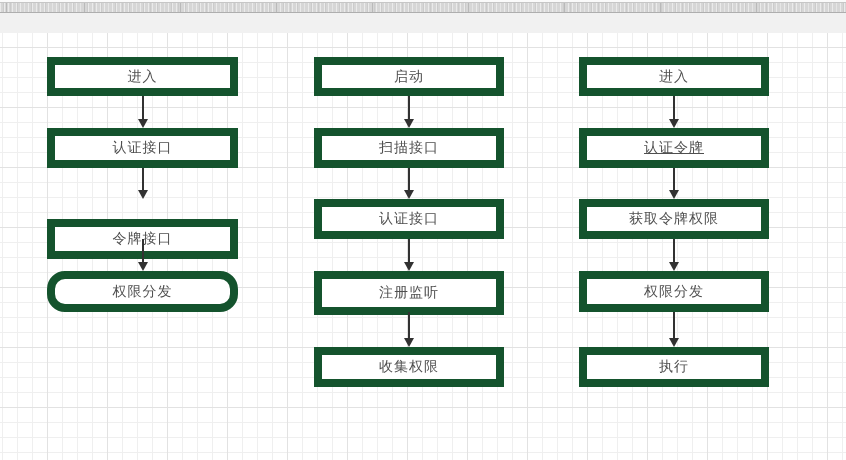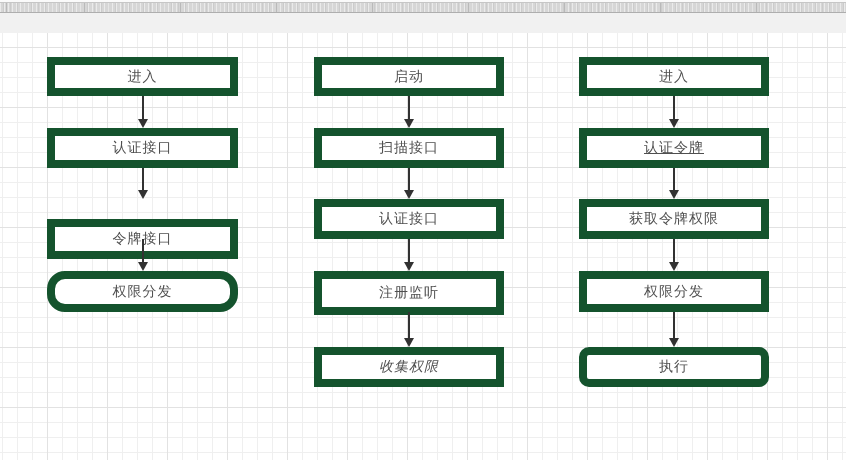--- a/index.html
+++ b/index.html
@@ -107,36 +107,36 @@
       <div class="node" style="left: 314px; top: 199px; width: 190px; height: 40px;">认证接口</div>
       <div class="arrow" style="left: 403px; top: 239px; width: 12px; height: 32px;">
         <i class="shaft"></i>
         <i class="head"></i>
       </div>
       <div class="node" style="left: 314px; top: 271px; width: 190px; height: 44px;">注册监听</div>
       <div class="arrow" style="left: 403px; top: 312px; width: 12px; height: 35px;">
         <i class="shaft"></i>
         <i class="head"></i>
       </div>
-      <div class="node" style="left: 314px; top: 347px; width: 190px; height: 40px; font-style: italic;">收集权限</div>
+      <div class="node" style="left: 314px; top: 347px; width: 190px; height: 40px;">收集权限</div>
       <div class="node" style="left: 579px; top: 57px; width: 190px; height: 39px;">进入</div>
       <div class="arrow" style="left: 668px; top: 96px; width: 12px; height: 32px;">
         <i class="shaft"></i>
         <i class="head"></i>
       </div>
       <div class="node" style="left: 579px; top: 128px; width: 190px; height: 40px; text-decoration: underline;">认证令牌</div>
       <div class="arrow" style="left: 668px; top: 168px; width: 12px; height: 31px;">
         <i class="shaft"></i>
         <i class="head"></i>
       </div>
       <div class="node" style="left: 579px; top: 199px; width: 190px; height: 40px;">获取令牌权限</div>
       <div class="arrow" style="left: 668px; top: 239px; width: 12px; height: 32px;">
         <i class="shaft"></i>
         <i class="head"></i>
       </div>
       <div class="node" style="left: 579px; top: 271px; width: 190px; height: 41px;">权限分发</div>
       <div class="arrow" style="left: 668px; top: 312px; width: 12px; height: 35px;">
         <i class="shaft"></i>
         <i class="head"></i>
       </div>
-      <div class="node" style="left: 579px; top: 347px; width: 190px; height: 40px; border-radius: 10px;">执行</div>
+      <div class="node" style="left: 579px; top: 347px; width: 190px; height: 40px;">执行</div>
     </div>
 </div>
 
 </body></html>

